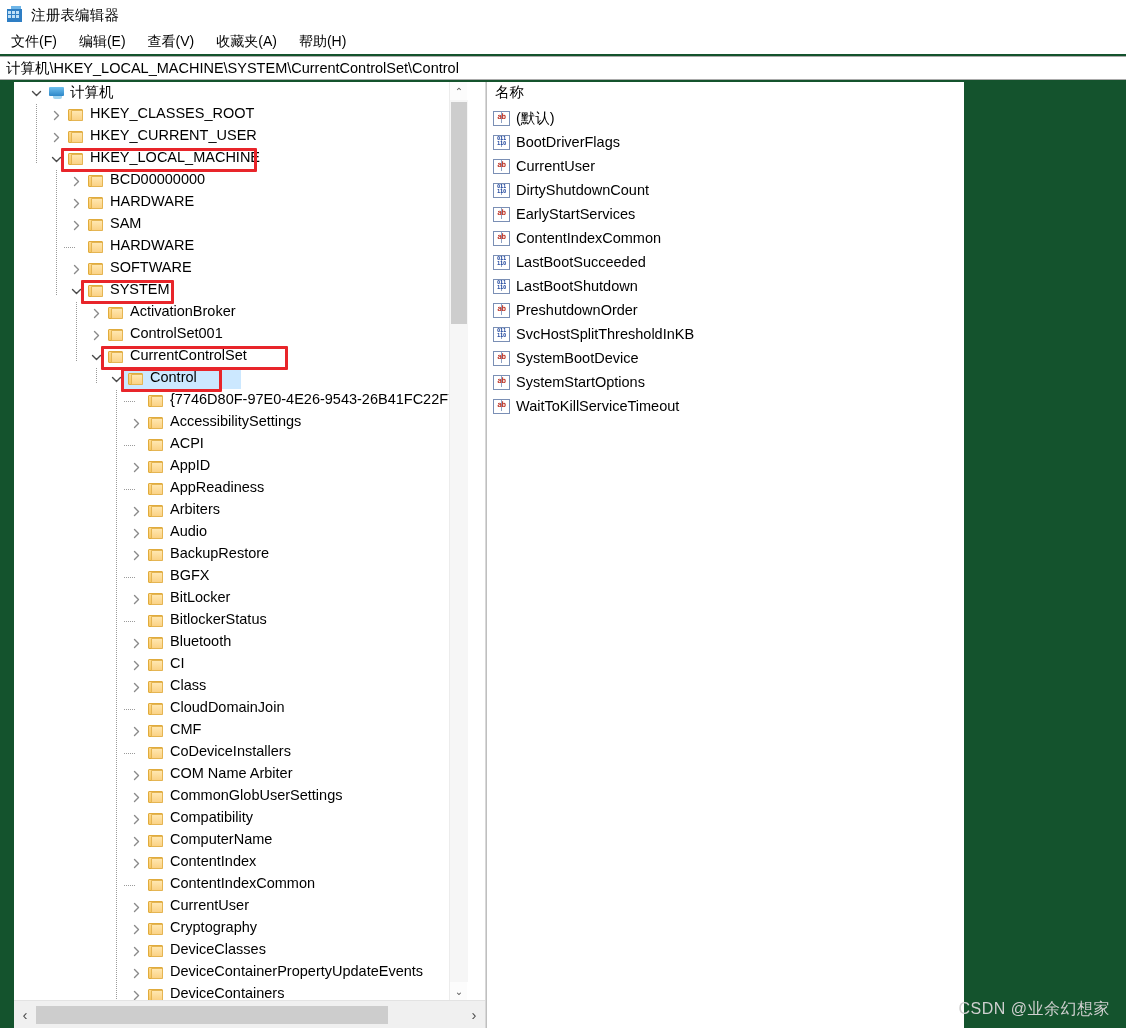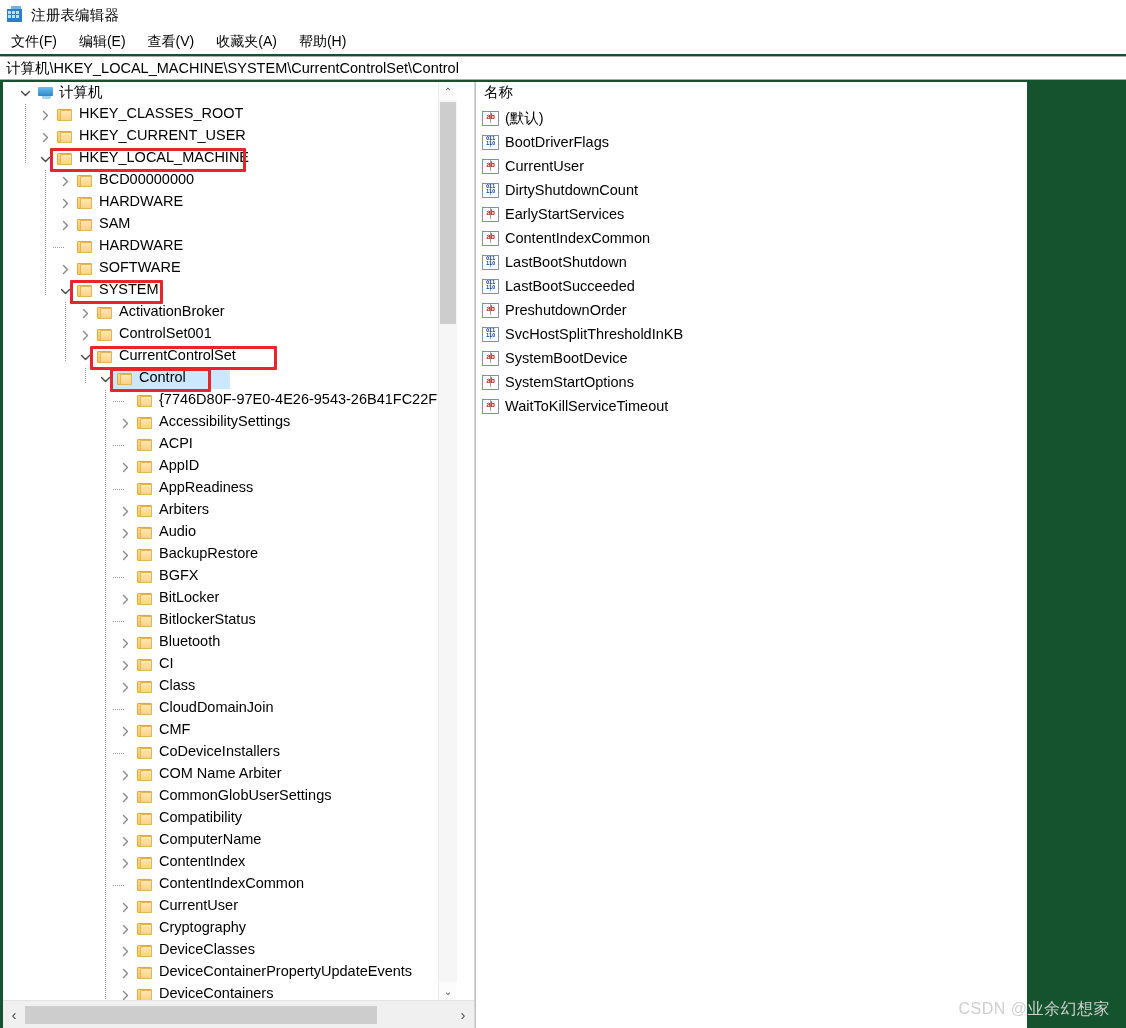--- a/index.html
+++ b/index.html
@@ -51,22 +51,22 @@
     border-bottom: 1px solid #ababab;
     display: flex; align-items: center;
     padding-left: 6px;
     background: #ffffff;
     font-size: 14.5px; color: #000;
     white-space: nowrap; overflow: hidden;
   }
 
   
   .panes {
-    position: absolute; left:3px; top: 82px;
-    width: 1024px; height: 946px;
+    position: absolute; left:14px; top: 82px;
+    width: 950px; height: 946px;
     display: flex;
   }
 
   
   .tree-pane {
     position: relative;
     width: 472px; height: 946px;
     background: #ffffff;
     border-right: 1px solid #d8d8d8;
   }
@@ -815,33 +815,33 @@
           <div class="lrow">
             <div class="vicon binary">
               <div class="page"></div>
               <div class="mid"></div>
               <div class="txt">
                 <span>011</span>
                 <span>110</span>
               </div>
               <div class="spine"></div>
             </div>
-            <span>LastBootShutdown</span>
+            <span>LastBootSucceeded</span>
           </div>
           <div class="lrow">
             <div class="vicon binary">
               <div class="page"></div>
               <div class="mid"></div>
               <div class="txt">
                 <span>011</span>
                 <span>110</span>
               </div>
               <div class="spine"></div>
             </div>
-            <span>LastBootSucceeded</span>
+            <span>LastBootShutdown</span>
           </div>
           <div class="lrow">
             <div class="vicon string">
               <div class="page"></div>
               <div class="mid"></div>
               <div class="txt">ab</div>
               <div class="spine"></div>
             </div>
             <span>PreshutdownOrder</span>
           </div>

